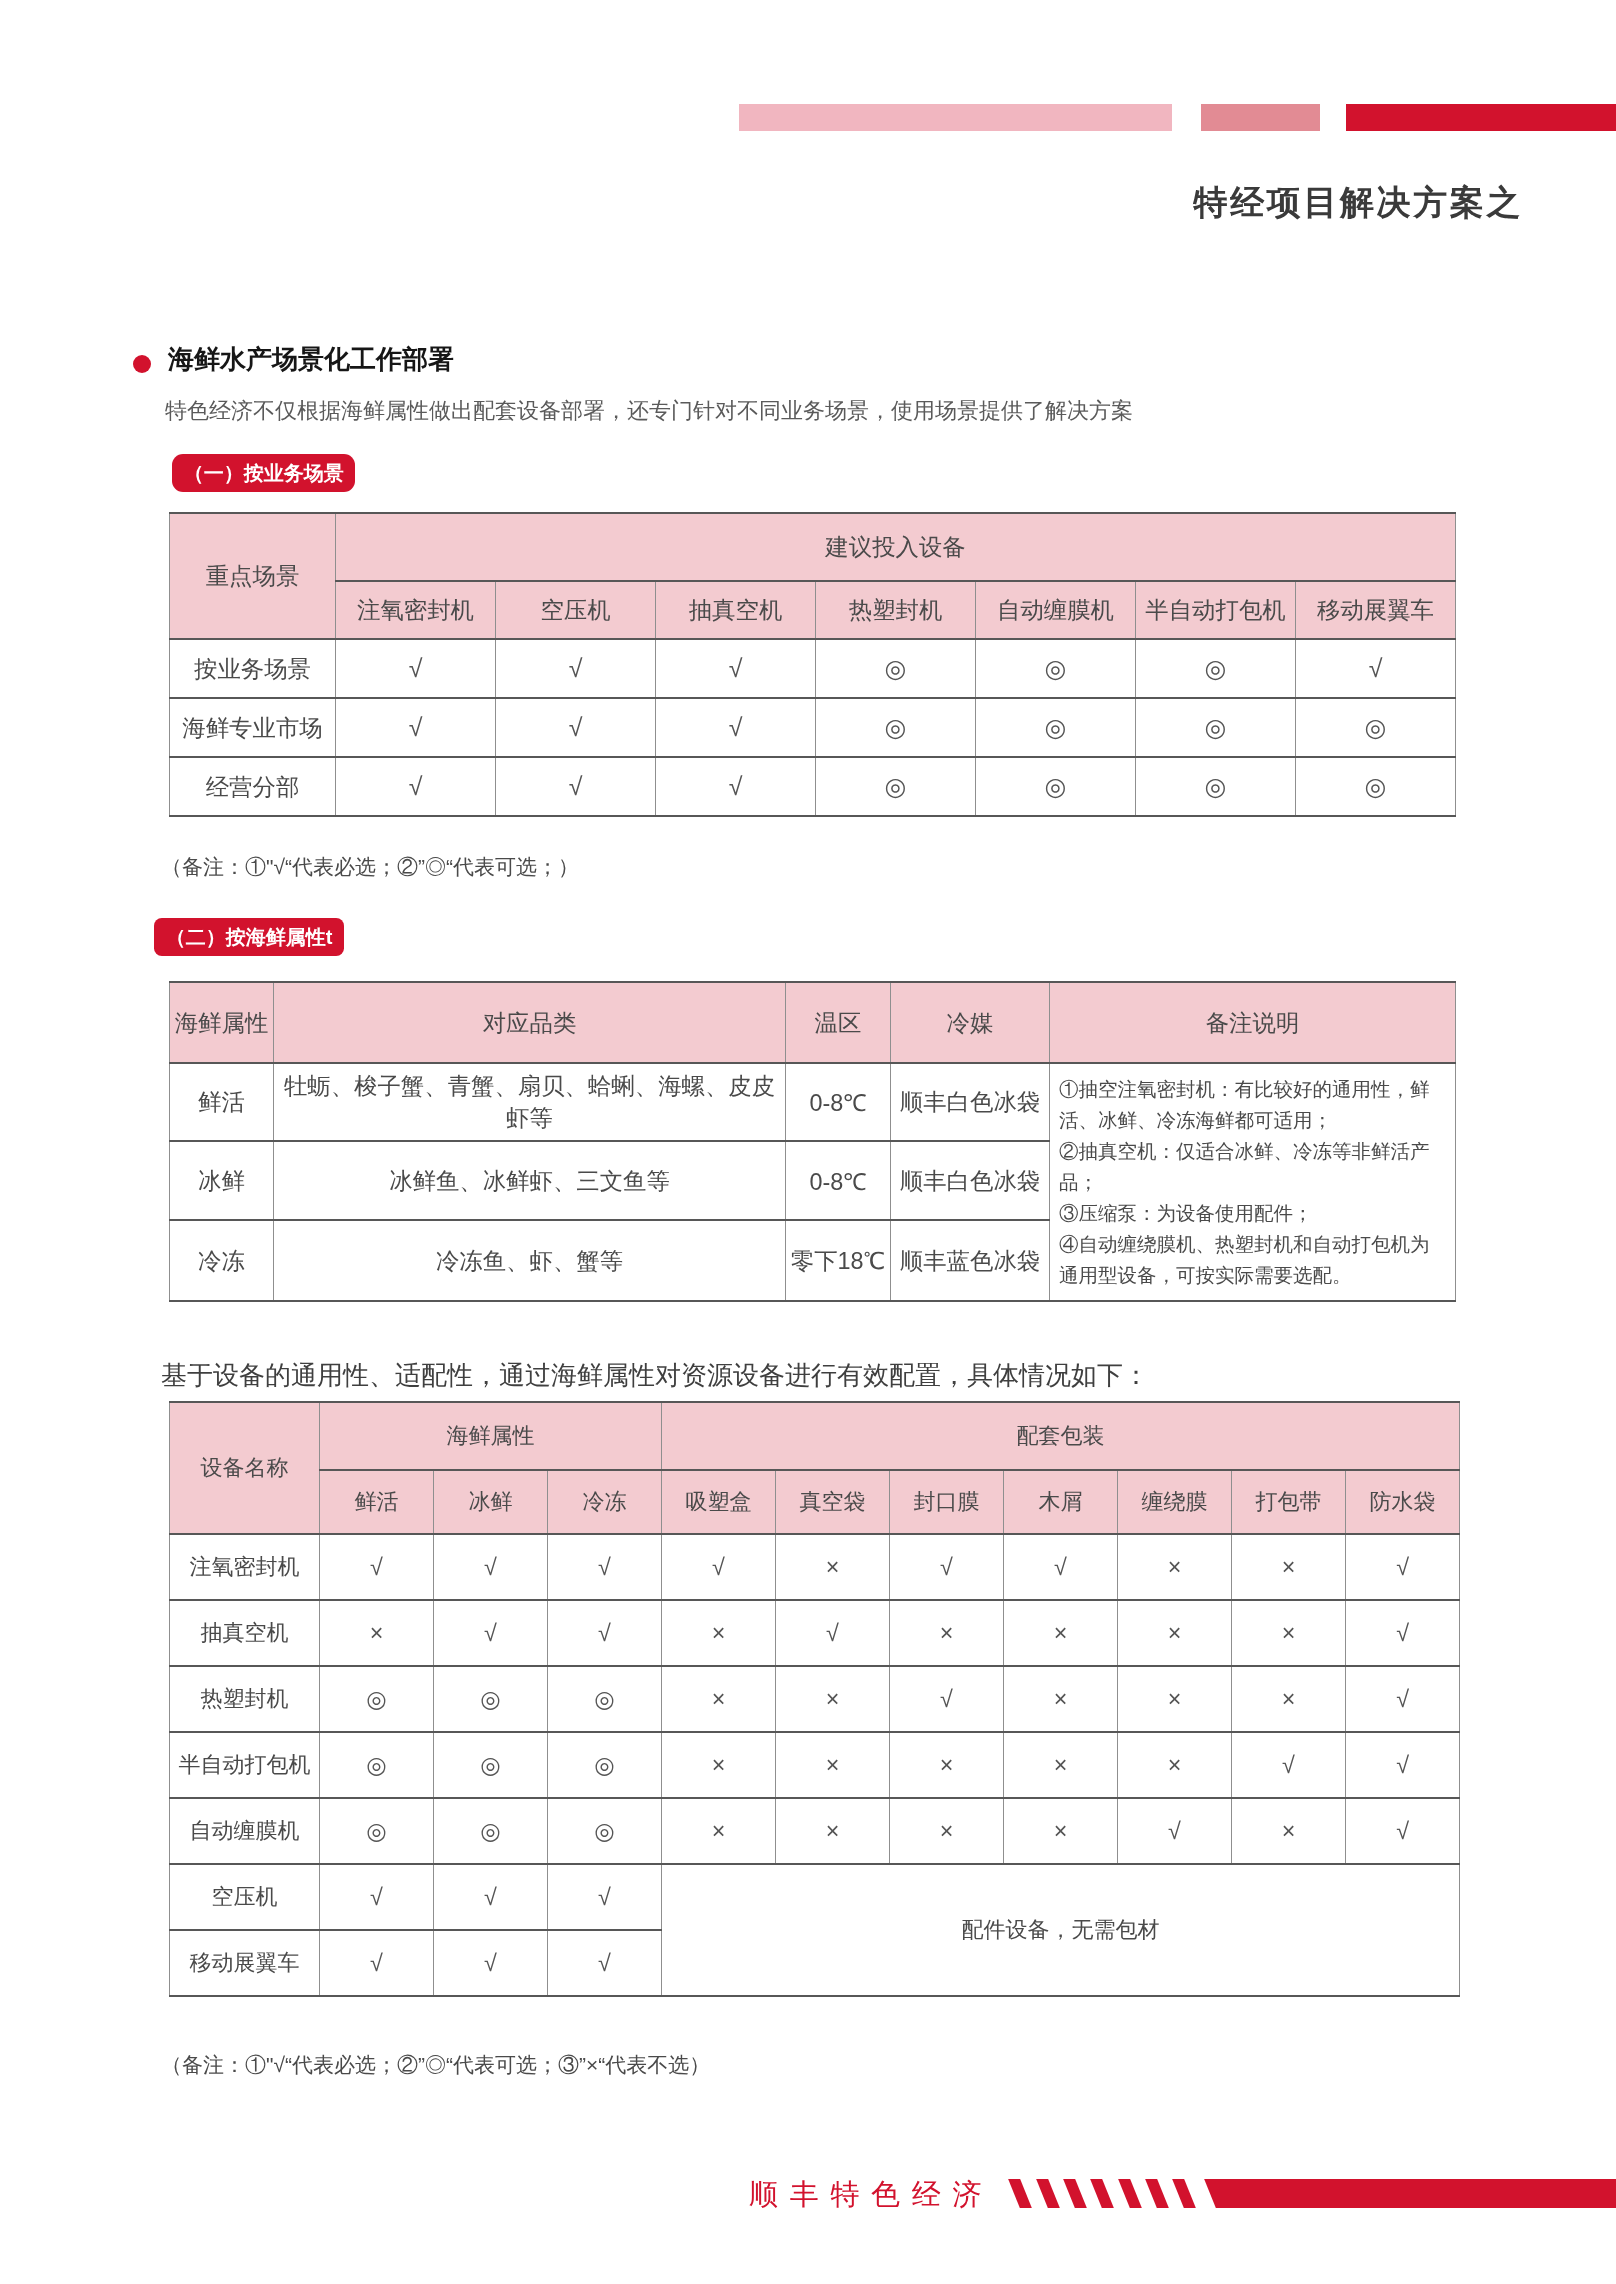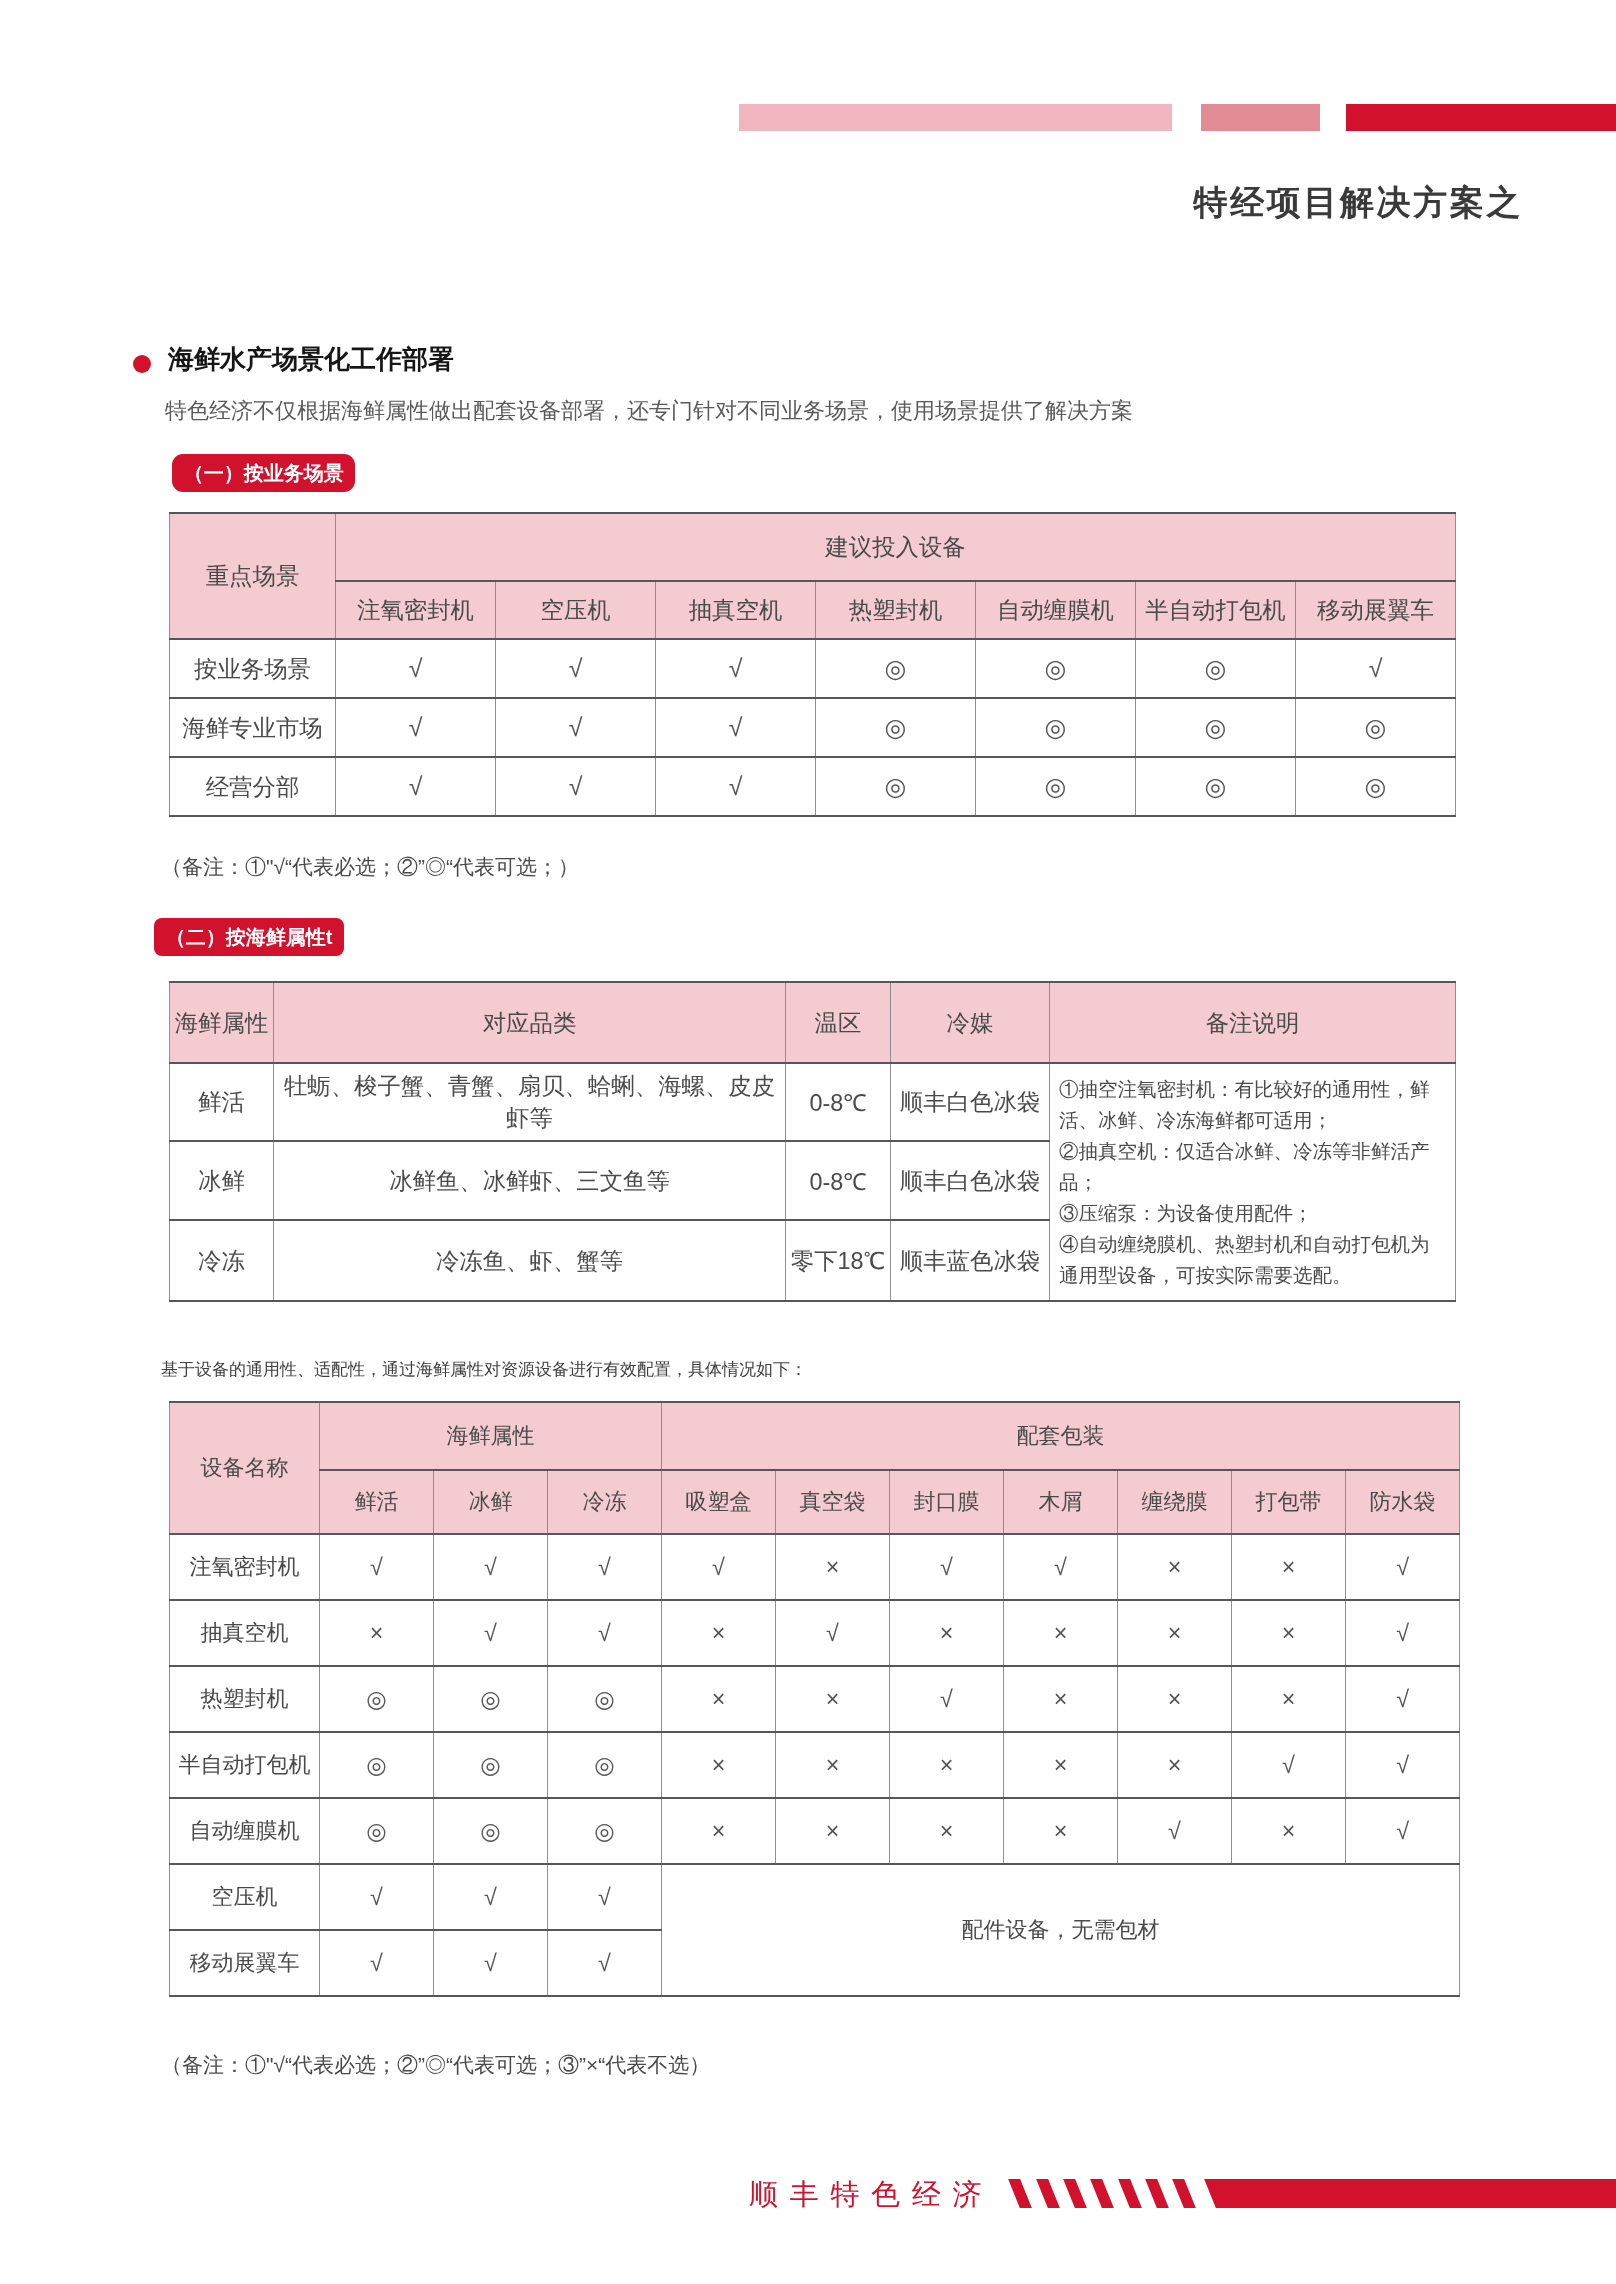--- a/index.html
+++ b/index.html
@@ -27,21 +27,21 @@
   
   .badge{height:38px;line-height:38px;background:#d2122d;color:#ffffff;border-radius:7.8px;
          font-size:20px;font-weight:bold;text-align:center;padding:0 11.7px;white-space:nowrap;}
   .badge-one{left:172px;top:454px;border-radius:11px;}
   .badge-two{left:154px;top:918px;}
 
   
   .note{font-size:21px;color:#4a4a4a;white-space:nowrap;}
   .note-1{left:161px;top:853px;}
   .note-3{left:161px;top:2051px;}
-  .intro{left:161px;top:1358px;font-size:17px;color:#3f3f3f;white-space:nowrap;}
+  .intro{left:161px;top:1358px;font-size:26px;color:#3f3f3f;white-space:nowrap;}
 
   
   table{border-collapse:collapse;table-layout:fixed;position:absolute;background:#fff;}
   td{border-left:1.3px solid #8f8f8f;border-right:1.3px solid #8f8f8f;
      border-top:2.6px solid #575757;border-bottom:2.6px solid #575757;
      text-align:center;vertical-align:middle;font-size:23.4px;color:#4a4a4a;
      padding:0;overflow:hidden;}
   td.pink{background:#f3cbd0;}
   td.sym{font-size:25px;color:#555555;}
   .t1{left:169px;top:512px;width:1285px;}

